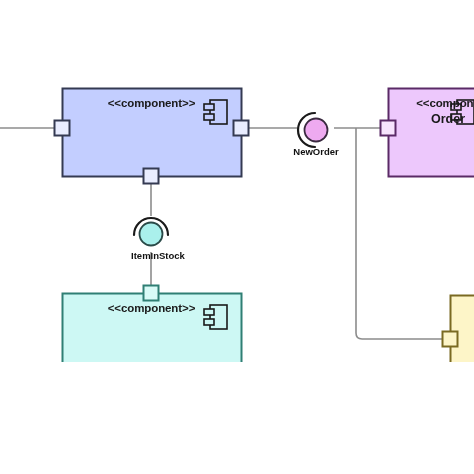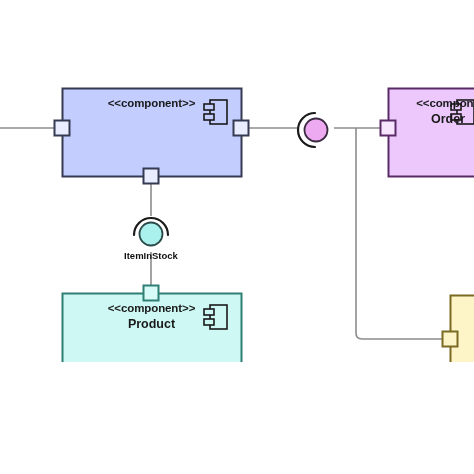--- a/index.html
+++ b/index.html
@@ -101,24 +101,24 @@
         <rect x="442.5" y="331.5" width="15" height="15" fill="#fdf5c8" stroke="#7a6a22" stroke-width="2"></rect>
       </g>
   </svg>
 
   <div class="comp-label" style="left:62px; top:96px; width:179px;">
     <div class="comp-stereotype">&lt;&lt;component&gt;&gt;</div>
   </div>
 
   <div class="comp-label" style="left:62px; top:301px; width:179px;">
     <div class="comp-stereotype">&lt;&lt;component&gt;&gt;</div>
-    <div class="comp-name">Product</div>
   </div>
 
   <div class="comp-label" style="left:388px; top:96px; width:120px;">
     <div class="comp-stereotype">&lt;&lt;compone</div>
     <div class="comp-name">Order</div>
   </div>
 
+  <div class="iface-label" style="left:256px; top:146px; width:120px;">NewOrder</div>
 
-  <div class="iface-label" style="left:91px; top:250px; width:120px;">ItemInStock</div>
+  <div class="iface-label" style="left:98px; top:250px; width:120px;">ItemInStock</div>
 
 </div>
 
 </body></html>

